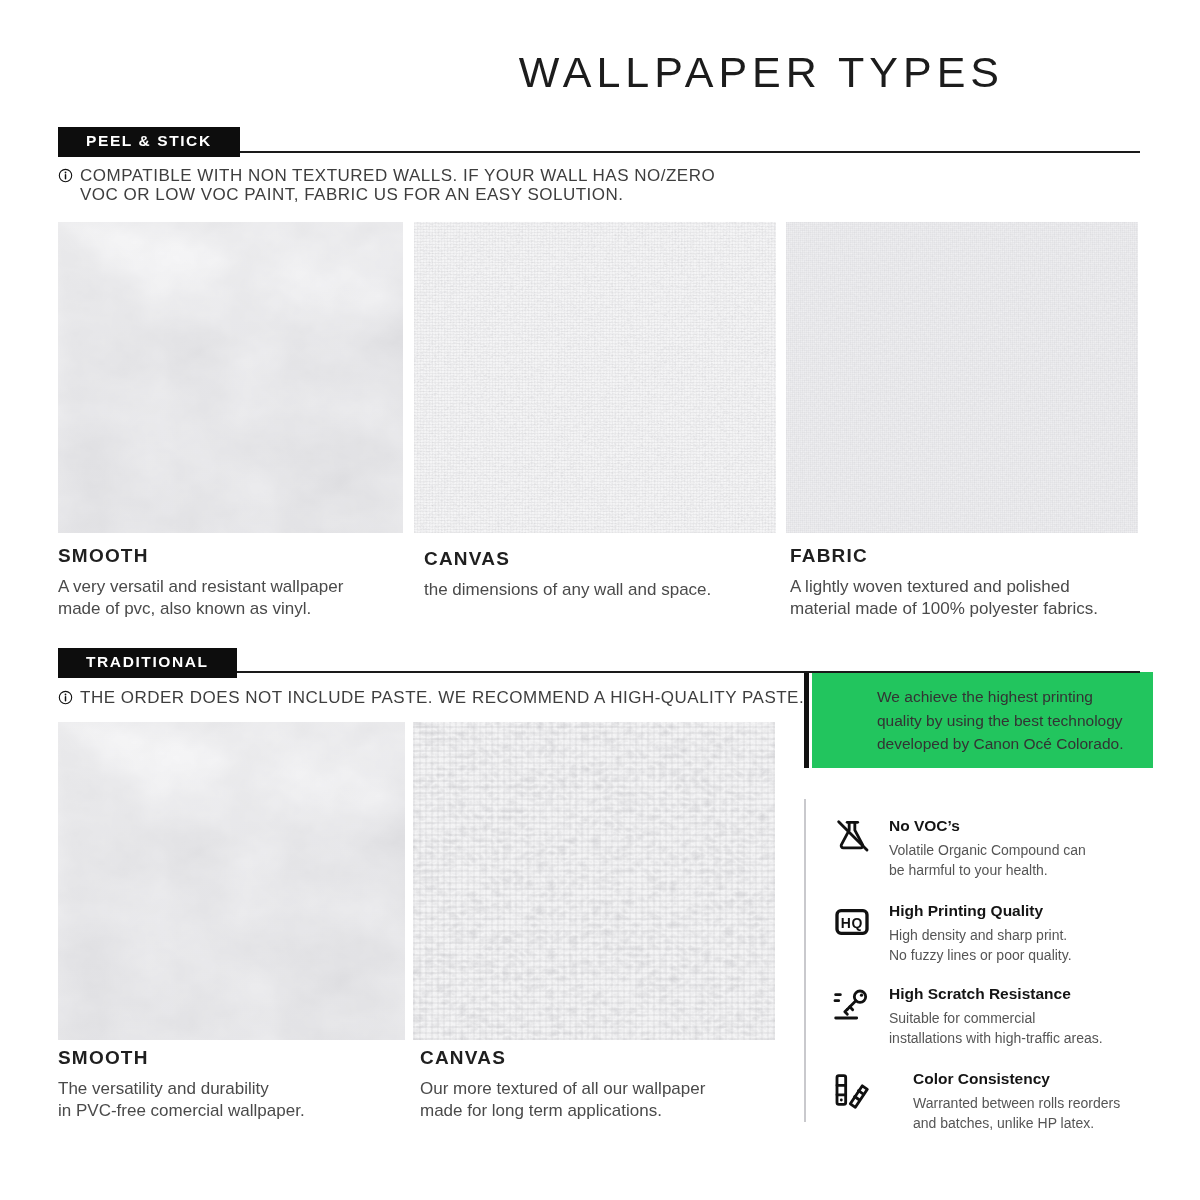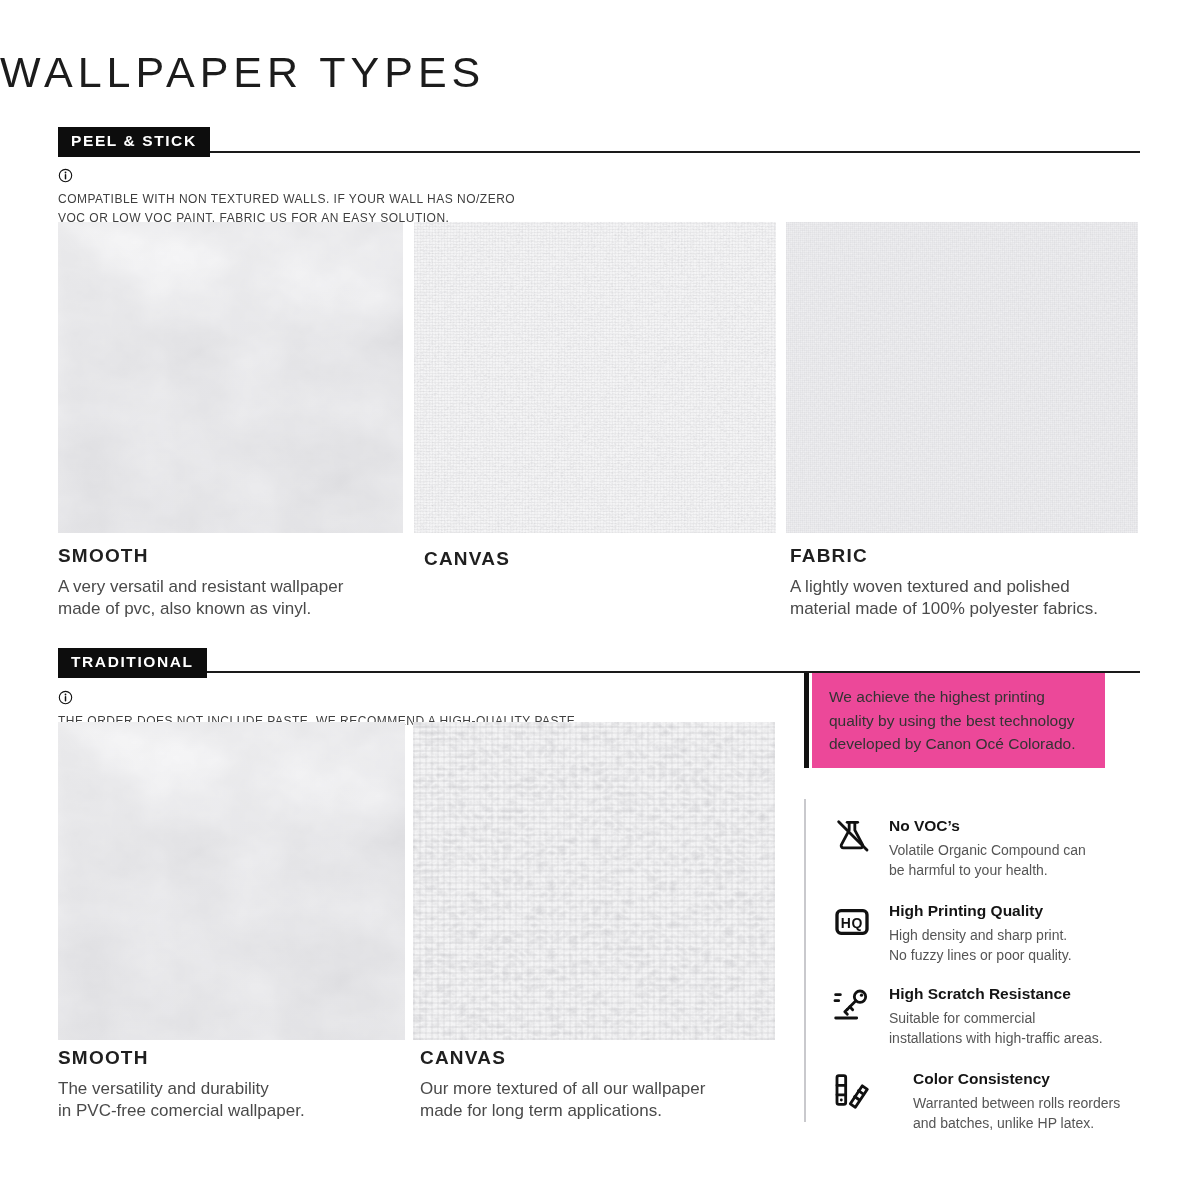--- a/index.html
+++ b/index.html
@@ -1,31 +1,31 @@
 <!DOCTYPE html>
 <html><head>
 <meta charset="utf-8">
 <style>
   html,body{margin:0;padding:0;background:#ffffff;}
   body{width:1200px;height:1200px;font-family:"Liberation Sans",sans-serif;color:#111;}
   .page{position:relative;width:1200px;height:1200px;background:#fff;overflow:hidden;}
 
-  .title{position:absolute;left:0;top:48px;width:1004px;margin:0;text-align:left;
+  .title{position:absolute;left:0;top:48px;width:1004px;margin:0;text-align:right;
          font-size:43px;font-weight:300;letter-spacing:5px;color:#1c1c1c;white-space:nowrap;}
 
   .sec-label{position:absolute;left:58px;background:#0d0d0d;color:#fff;z-index:2;
-             font-size:15.5px;font-weight:700;letter-spacing:1.6px;padding:5px 13px 7px;white-space:nowrap;}
+             font-size:15.5px;font-weight:700;letter-spacing:1.6px;padding:5px 28px 7px;white-space:nowrap;}
   .sec-label.peel{top:127px;}
   .sec-label.trad{top:648px;}
   .rule{position:absolute;left:58px;width:1082px;height:2px;background:#1a1a1a;z-index:1;}
   .rule.r1{top:151px;}
   .rule.r2{top:671px;}
 
   .note{position:absolute;left:58px;display:flex;gap:7px;align-items:flex-start;
-        font-size:12px;letter-spacing:0.5px;color:#3e3e3e;line-height:19px;flex-direction:column;}
+        font-size:17px;letter-spacing:0.5px;color:#3e3e3e;line-height:19px;}
   .note.n1{top:166px;}
   .note.n2{top:688px;}
   .note svg{flex:0 0 auto;margin-top:2px;}
   .note .nl{white-space:nowrap;}
 
   .swatch{position:absolute;}
   .swatch svg{position:absolute;left:0;top:0;width:100%;height:100%;display:block;}
   .tex-smooth{background:linear-gradient(160deg,#f7f7f8 0%,#f1f1f3 55%,#ededef 100%);}
   .tex-canvas-fine{background:
       repeating-linear-gradient(0deg, rgba(115,115,122,0.07) 0 1px, transparent 1px 3px),
@@ -49,21 +49,21 @@
   .sw-label{position:absolute;}
   .sw-label h3{margin:0 0 9px 0;font-size:19px;font-weight:600;letter-spacing:1.2px;color:#1f1f1f;white-space:nowrap;}
   .sw-label .dl{font-size:17px;color:#4a4a4a;line-height:22px;white-space:nowrap;}
   .lb-r1-1{left:58px; top:545px;}
   .lb-r1-2{left:424px;top:548px;}
   .lb-r1-3{left:790px;top:545px;}
   .lb-r2-1{left:58px; top:1047px;}
   .lb-r2-2{left:420px;top:1047px;}
 
   .quote-bar{position:absolute;left:804px;top:672px;width:5px;height:96px;background:#111;}
-  .quote-box{position:absolute;left:812px;top:672px;width:293px;height:96px;background:#ec4899;}
+  .quote-box{position:absolute;left:812px;top:672px;width:293px;height:96px;background:#22c55e;padding-left:48px;}
   .quote-box .qt{padding:13px 0 0 17px;font-size:15.5px;line-height:23.5px;color:#333;}
   .quote-box .ql{white-space:nowrap;}
 
   .feat-rail{position:absolute;left:804px;top:799px;width:2px;height:323px;background:#c9c9cd;}
   .feature{position:absolute;left:832px;display:flex;gap:17px;align-items:flex-start;margin-top:18px;}
   .feature.f1{top:799px;}
   .feature.f2{top:884px;}
   .feature.f3{top:967px;}
   .feature.f4{top:1052px;gap:41px;}
   .feature .fic{flex:0 0 40px;width:40px;height:40px;}
@@ -135,20 +135,21 @@
       </svg>
   </div>
 
   <div class="sw-label lb-r1-1">
     <h3>SMOOTH</h3>
     <div class="dl">A very versatil and resistant wallpaper</div>
     <div class="dl">made of pvc, also known as vinyl.</div>
   </div>
   <div class="sw-label lb-r1-2">
     <h3>CANVAS</h3>
+    <div class="dl">the dimensions of any wall and space.</div>
   </div>
   <div class="sw-label lb-r1-3">
     <h3>FABRIC</h3>
     <div class="dl">A lightly woven textured and polished</div>
     <div class="dl">material made of 100% polyester fabrics.</div>
   </div>
 
   <div class="sec-label trad">
     <span>TRADITIONAL</span>
   </div>

